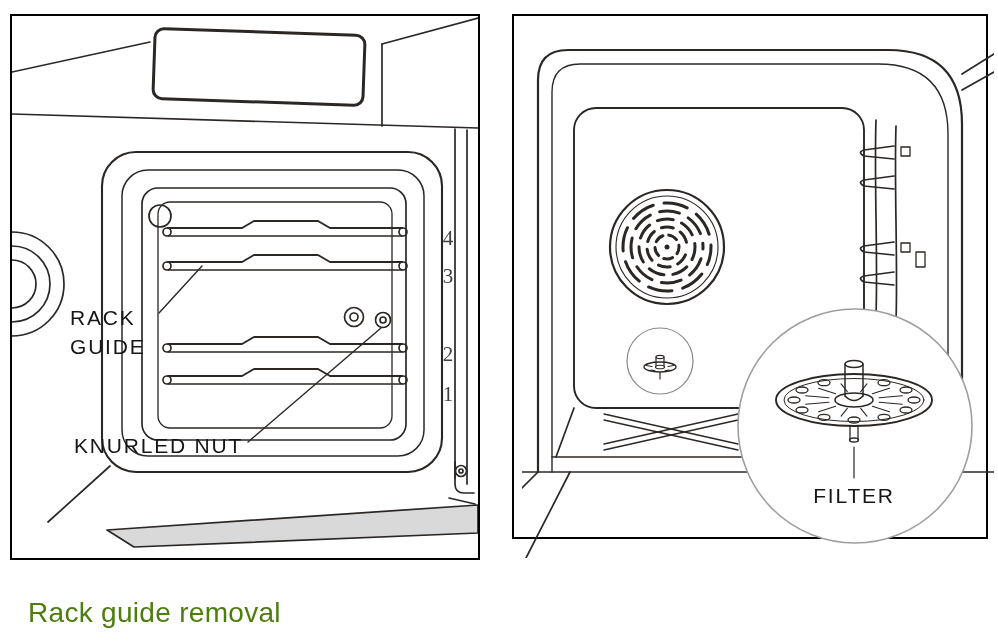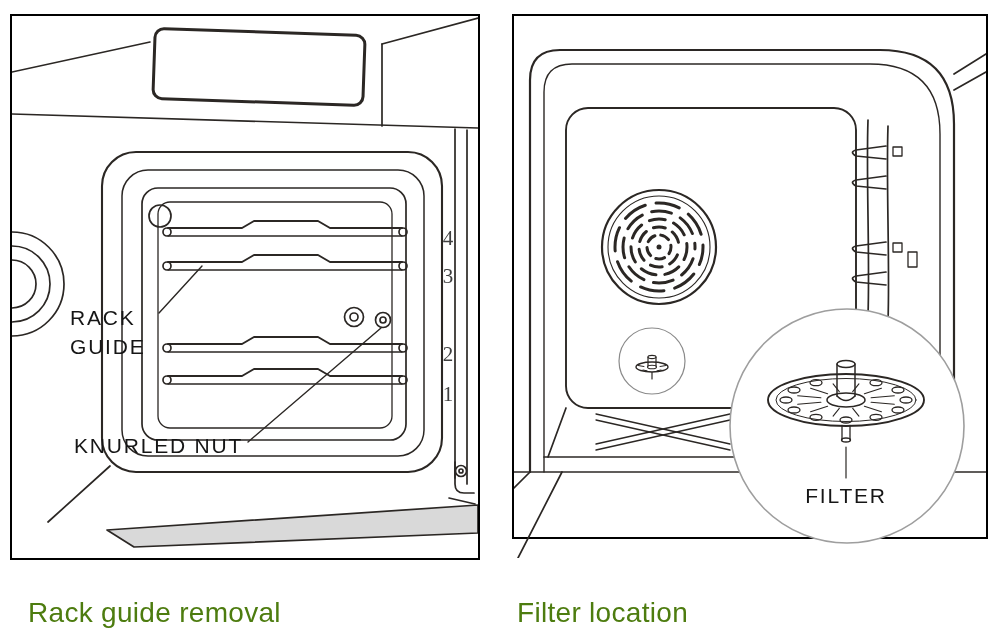--- a/index.html
+++ b/index.html
@@ -9,21 +9,21 @@
     font-family:"Liberation Sans", sans-serif;
     overflow:hidden;
   }
   .stage { position:relative; width:998px; height:644px; background:#ffffff; }
   .panel {
     position:absolute; top:14px;
     border:2px solid #000000;
     background:#ffffff;
   }
   .panel-left  { left:10px;  width:470px; height:546px; }
-  .panel-right { left:512px; width:476px; height:525px; }
+  .panel-right { left:512px; width:476px; height:525px;padding-left:8px; }
   .panel svg { display:block; }
   .caption {
     position:absolute; top:598px;
     font-size:28px; line-height:1.1;
     color:#4d7c0f; letter-spacing:0.3px;
   }
   .caption-left  { left:28px; }
   .caption-right { left:517px; }
   svg text.diagram-label {
     font-family:"Liberation Sans", sans-serif;
@@ -239,15 +239,14 @@
             <ellipse cx="332" cy="424" rx="4.5" ry="2"></ellipse>
           </g>
           <path d="M332,431 L332,462" stroke-width="1.2"></path>
         </g>
         <text class="diagram-label" x="332" y="487" text-anchor="middle">FILTER</text>
       </g>
     </svg>
   </figure>
 
   <div class="caption caption-left">Rack guide removal</div>
-  <div class="caption caption-right">Filter location</div>
 
 </div>
 
 </body></html>

